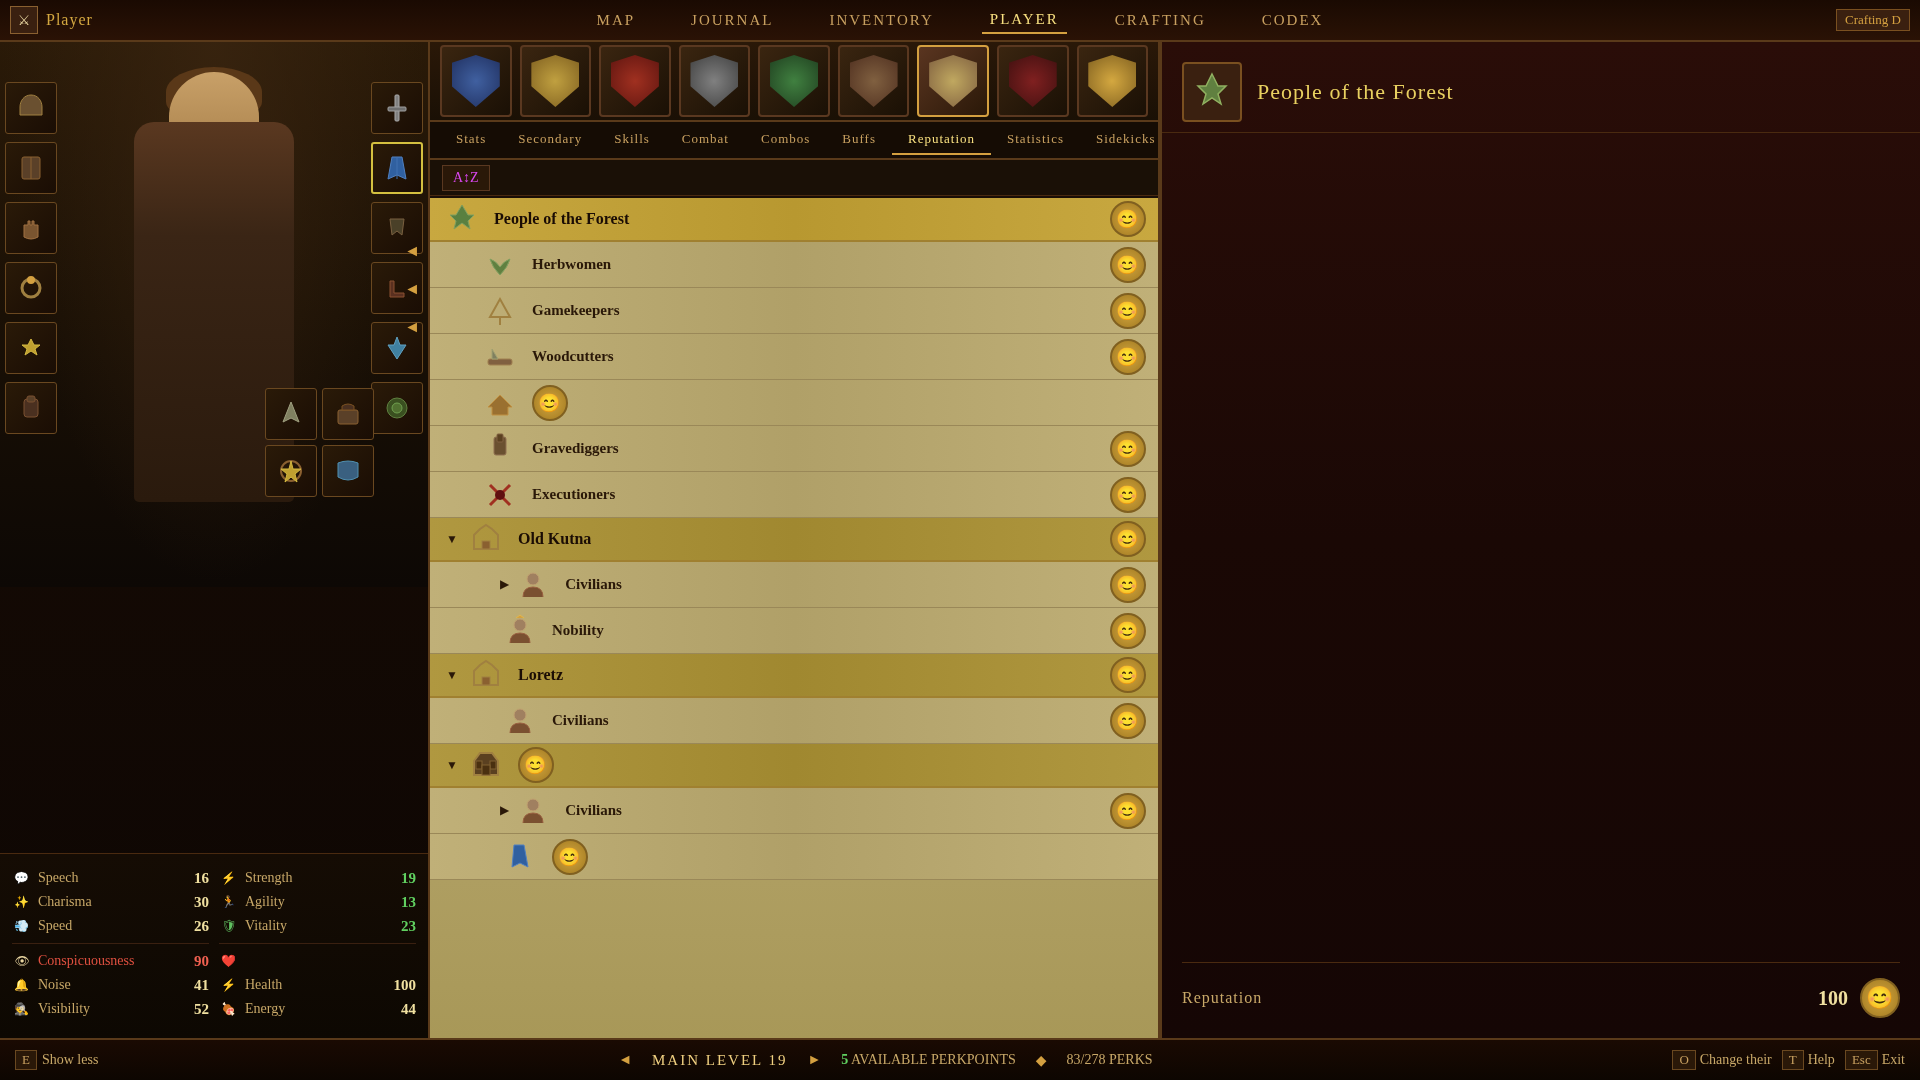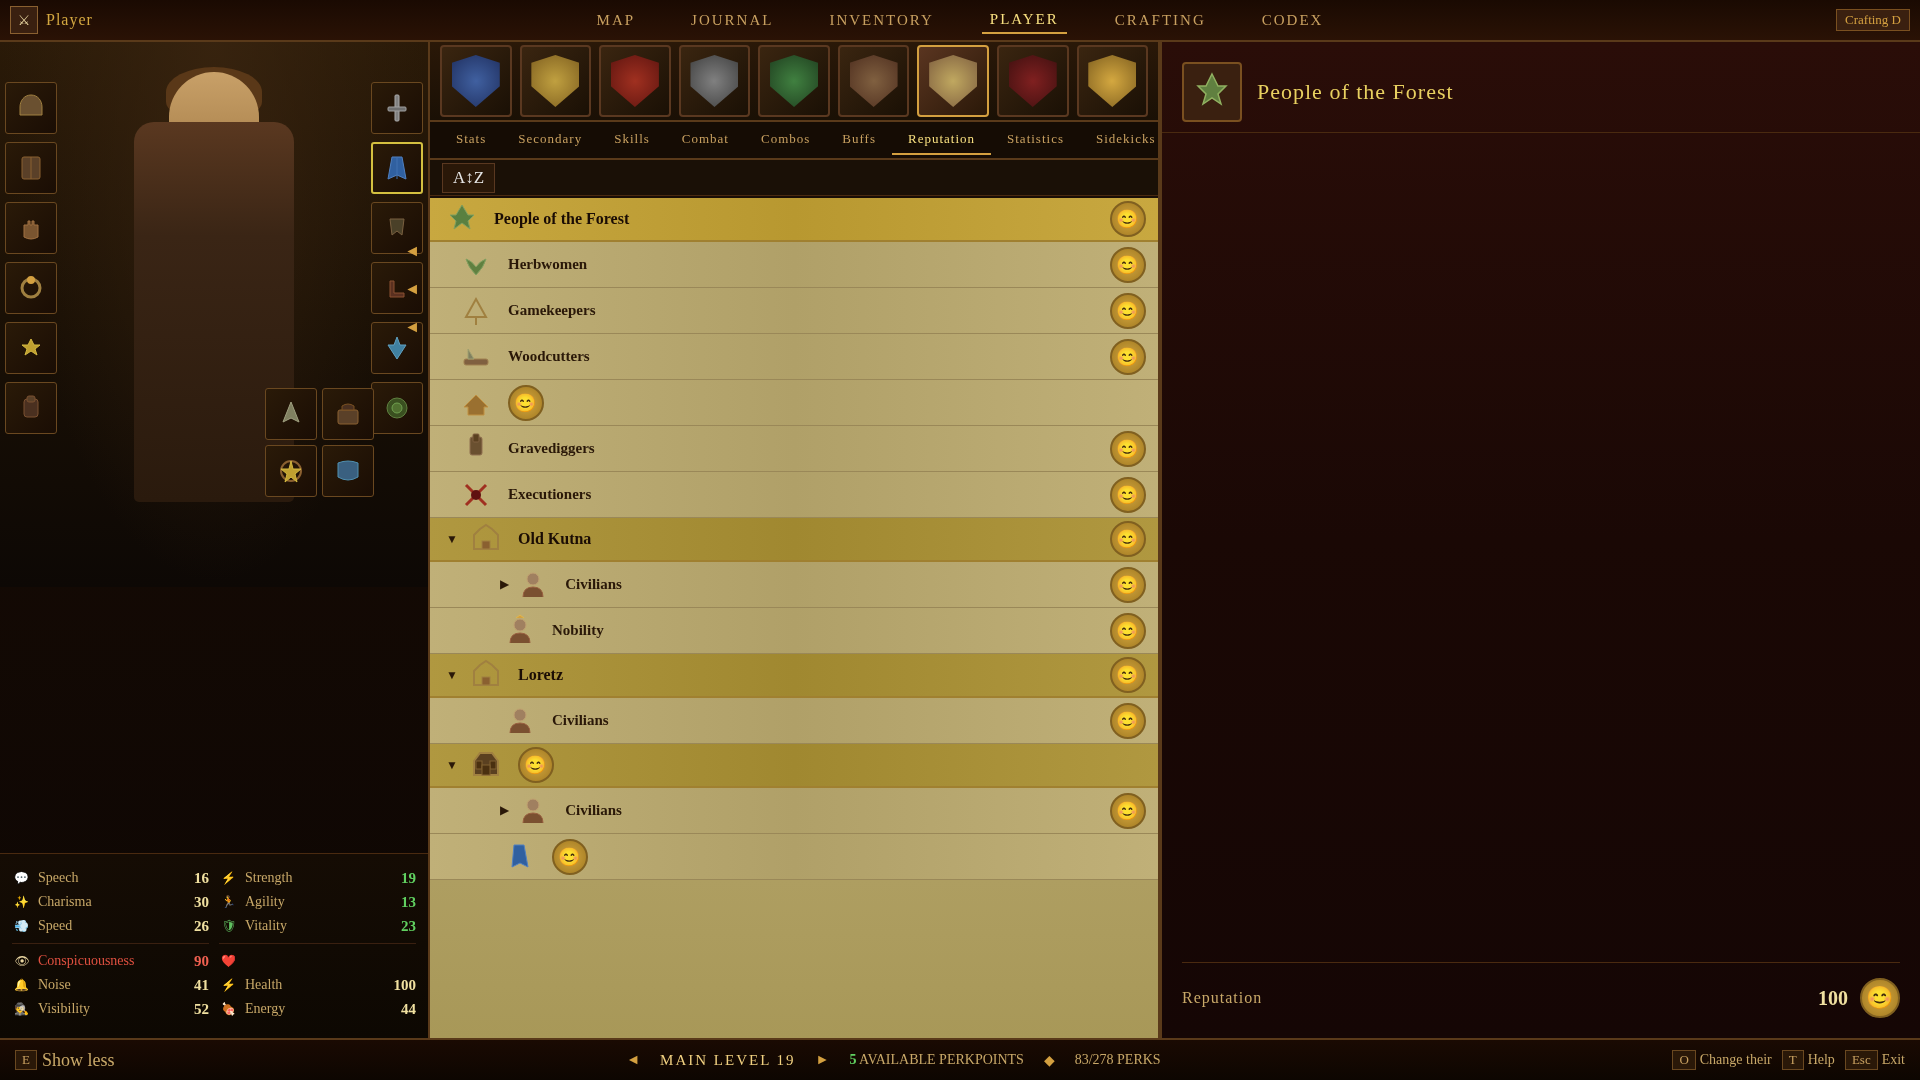--- a/index.html
+++ b/index.html
@@ -316,23 +316,23 @@
       height: 36px;
       background: #1a1006;
       border-bottom: 1px solid #4a2a10;
       display: flex;
       align-items: center;
       padding: 0 12px;
     }
     .sort-btn {
       background: #2a1808;
       border: 1px solid #5a3820;
-      color: #e5e5e5;
+      color: #d946ef;
       padding: 4px 10px;
-      font-size: 17px;
+      font-size: 14px;
       cursor: pointer;
       font-family: 'Georgia', serif;
     }
 
     
     .rep-list {
       position: absolute;
       top: 156px;
       left: 0; right: 0;
       bottom: 0;
@@ -359,21 +359,21 @@
     }
     .rep-item.category-header {
       height: 44px;
       background: linear-gradient(90deg, #c8a840, #b89830, #c8a840);
       border-bottom: 2px solid #a08030;
     }
     .rep-item.category-header.dim {
       background: linear-gradient(90deg, #b09840, #a08830, #b09840);
     }
     .rep-item.sub-item {
-      padding-left: 26px;
+      padding-left: 50px;
       height: 46px;
       background: linear-gradient(90deg, #c0b078, #b0a068, #c0b078);
     }
     .rep-item.sub-item.indented {
       padding-left: 70px;
     }
 
     .rep-item-icon {
       width: 40px;
       height: 40px;
@@ -512,21 +512,21 @@
       gap: 5px;
     }
     .hotkey-label {
       background: #2a1808;
       border: 1px solid #6a4820;
       color: #c8a060;
       font-size: 13px;
       padding: 1px 6px;
     }
     .hotkey-text {
-      font-size: 18px;
+      font-size: 14px;
       color: #c8a868;
       text-align: center;
     }
     .bottom-center {
       flex: 1;
       display: flex;
       align-items: center;
       justify-content: center;
       gap: 20px;
     }

